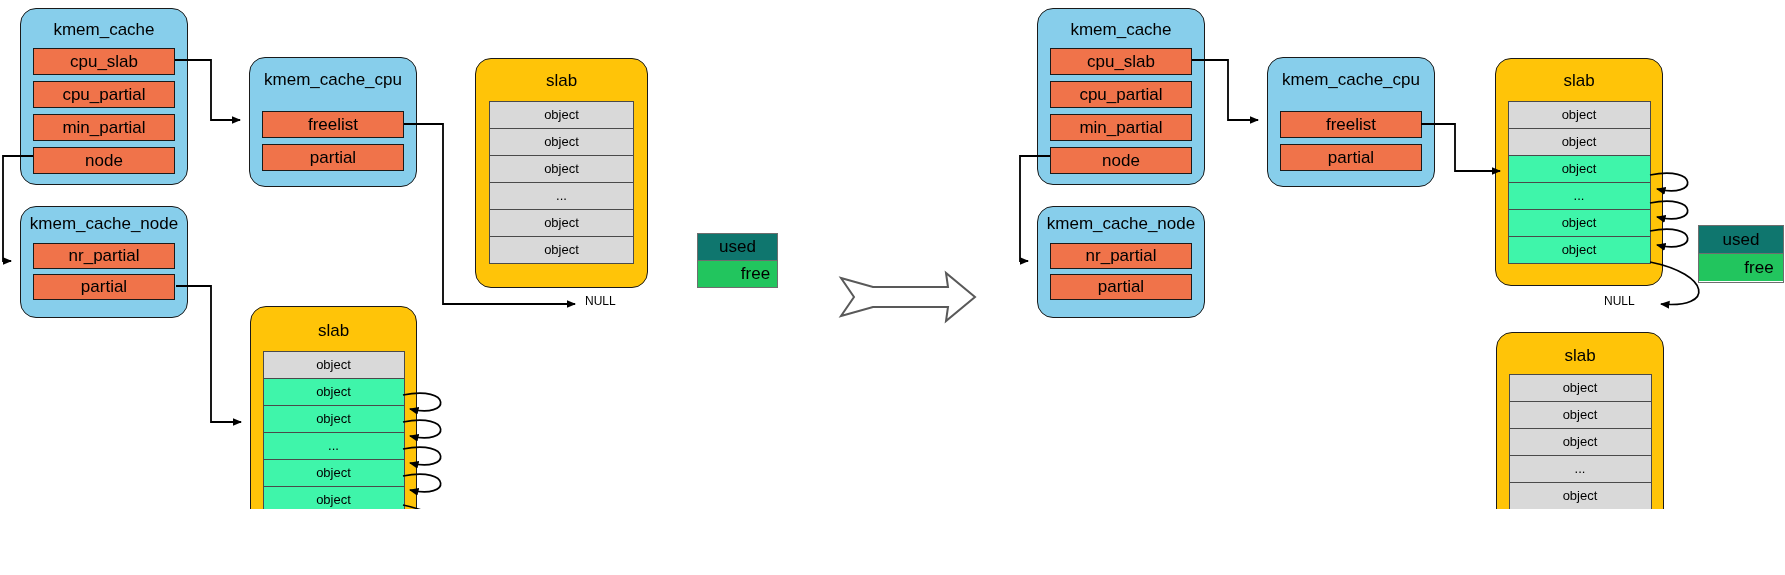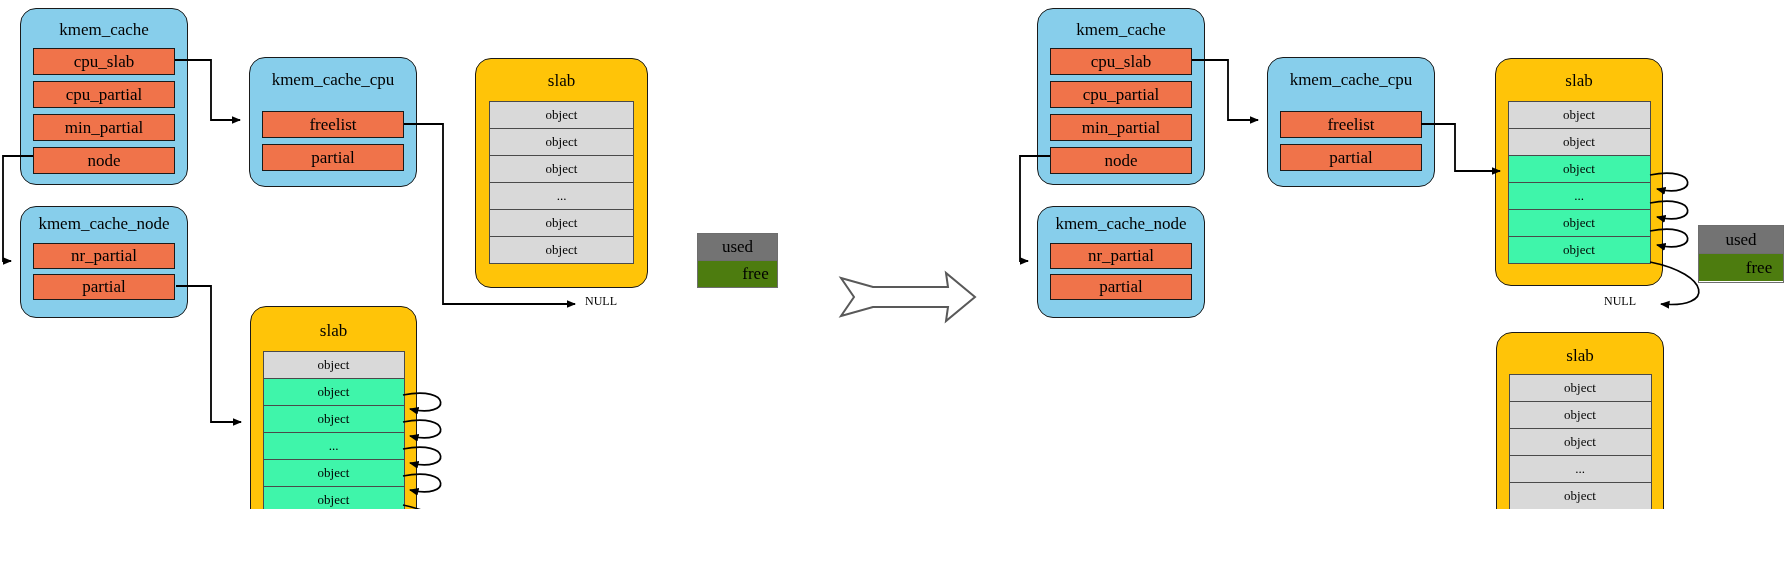--- a/index.html
+++ b/index.html
@@ -1,18 +1,18 @@
 <!DOCTYPE html>
 <html><head>
 <meta charset="utf-8">
 <style>
   html,body{margin:0;padding:0;background:#ffffff;}
   #canvas{
     position:relative;width:1785px;height:509px;background:#ffffff;
-    font-family:Liberation Serif, serif;color:#000;overflow:hidden;
+    font-family:Liberation Sans, sans-serif;color:#000;overflow:hidden;
   }
   
   .sbox{
     position:absolute;background:#87CEEB;border:1.5px solid #1a1a1a;
     border-radius:16px;box-sizing:border-box;display:flex;flex-direction:column;
     align-items:center;
   }
   .sbox .btitle{font-size:17px;text-align:center;}
   .orow{
     width:142px;height:27px;background:#F0734A;border:1.4px solid #1a1a1a;
@@ -31,22 +31,22 @@
     box-sizing:content-box;
   }
   .obj:first-child{border-top:none;}
   .obj.used{background:#D9D9D9;}
   .obj.free{background:#3FF5AA;}
   
   .legend{position:absolute;border:1.5px solid #6e6e6e;box-sizing:border-box;}
   .legend .lrow{
     display:flex;align-items:center;justify-content:center;font-size:17px;
   }
-  .legend .lrow.used{background:#737373;border-bottom:1.5px solid #6e6e6e;}
-  .legend .lrow.free{background:#4d7c0f;padding-left:36px;}
+  .legend .lrow.used{background:#0f766e;border-bottom:1.5px solid #6e6e6e;}
+  .legend .lrow.free{background:#22c55e;padding-left:36px;}
   .nulltext{position:absolute;font-size:12px;}
   #wires{position:absolute;left:0;top:0;z-index:3;pointer-events:none;}
   .boxlayer{position:absolute;left:0;top:0;width:100%;height:100%;z-index:2;}
 </style>
 </head>
 <body>
 
 <div id="canvas">
 
   <svg id="wires" width="1785" height="575" viewBox="0 0 1785 575">

